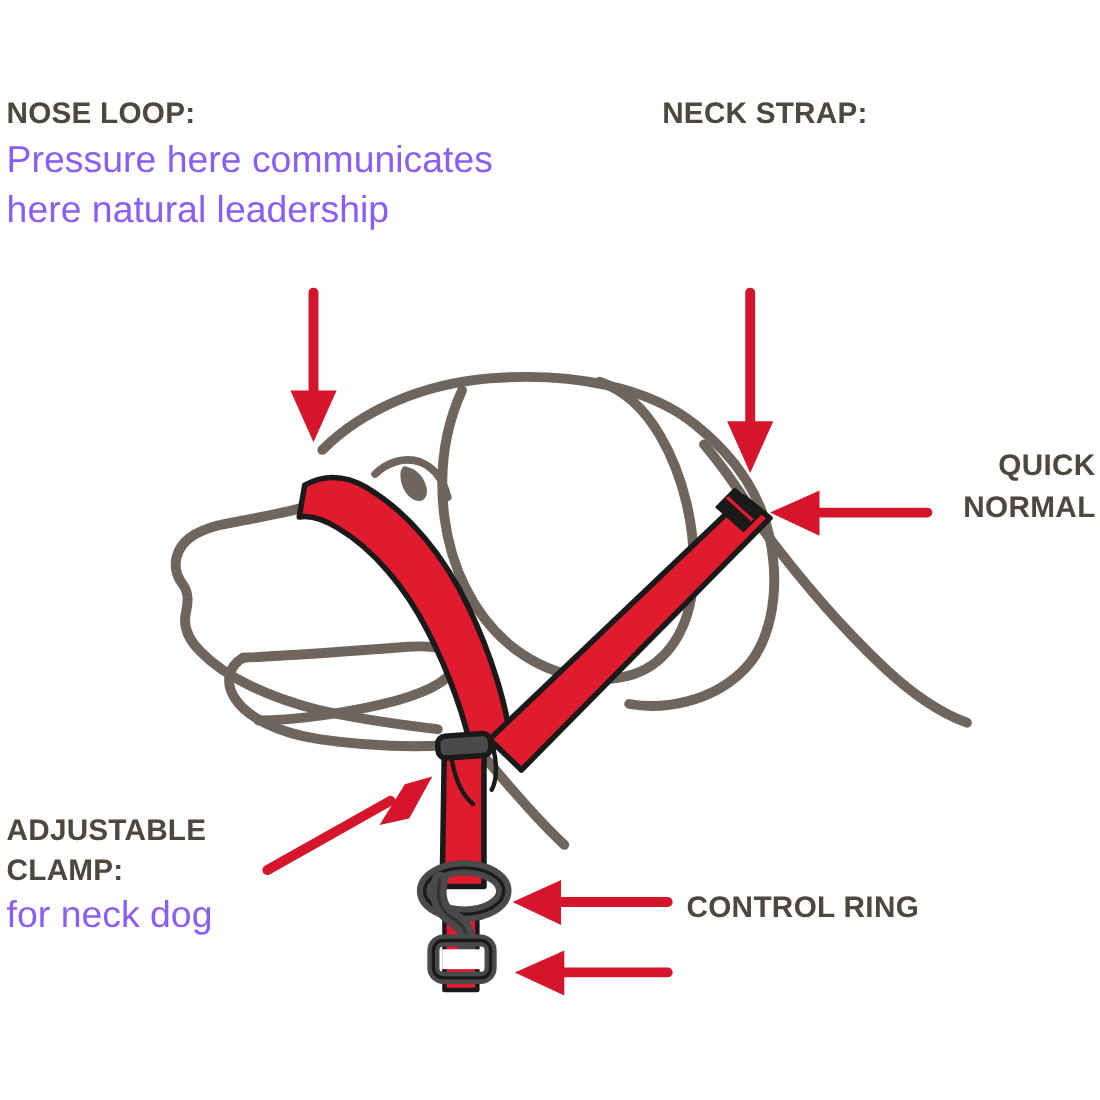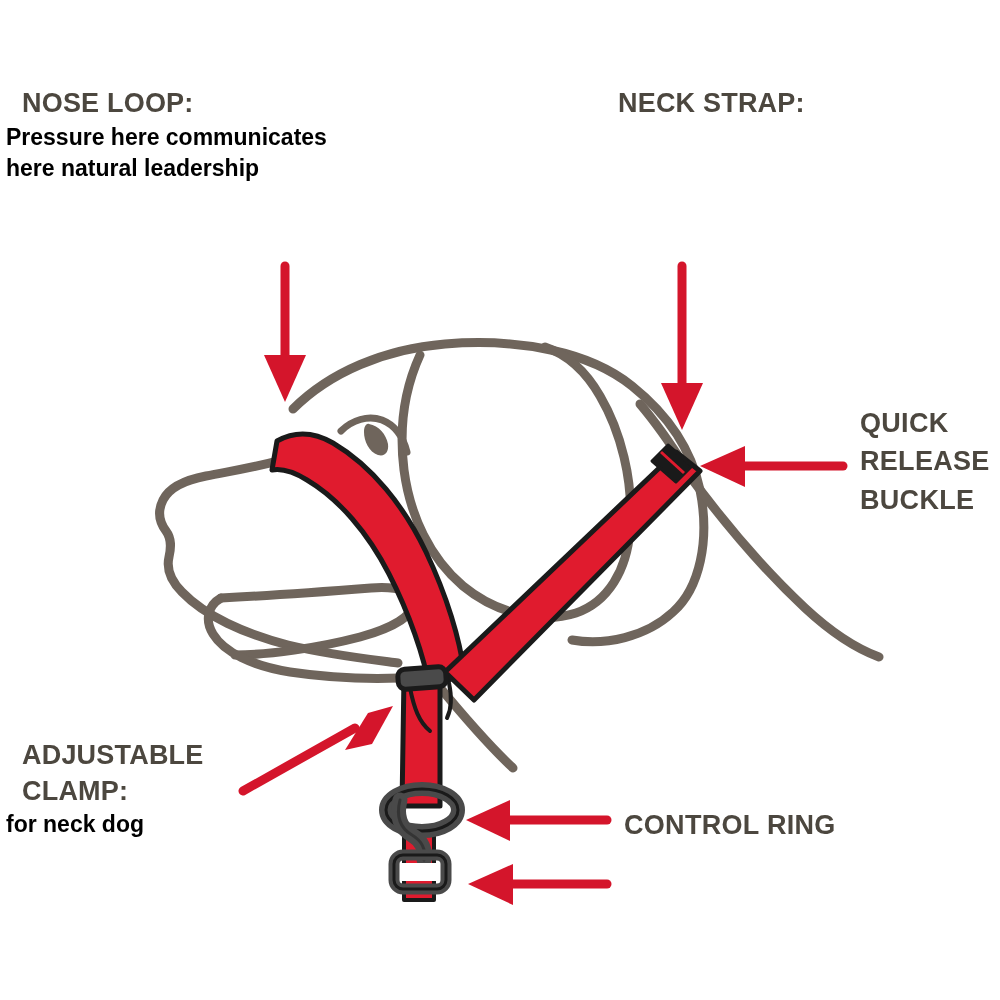--- a/index.html
+++ b/index.html
@@ -23,40 +23,39 @@
   .label-block {
     position: absolute;
   }
   .lbl-head {
     font-weight: bold;
     font-size: 27px;
     letter-spacing: 0.2px;
     color: #4c473f;
     line-height: 1.32;
     white-space: nowrap;
-    margin-left: 16px;
   }
   .lbl-body {
-    font-size: 23px;
-    color: #000000;
+    font-size: 34px;
+    color: #8b5cf6;
     line-height: 1.36;
     white-space: nowrap;
-    font-weight: 700;
+    font-weight: 400;
   }
   .lbl-strong-multi {
     font-weight: bold;
     font-size: 27px;
     color: #4c473f;
     line-height: 1.42;
     letter-spacing: 0.3px;
     white-space: nowrap;
   }
   #lbl-nose-loop { left: 6px;  top: 86px; }
   #lbl-neck-strap { left: 602px; top: 86px; }
-  #lbl-quick-release { left: 860px; top: 404px; text-align: left; width: 136px; }
+  #lbl-quick-release { left: 860px; top: 404px; text-align: right; width: 136px; }
   #lbl-adjustable-clamp { left: 6px; top: 738px; }
   #lbl-control-ring { left: 624px; top: 806px; }
   #lbl-normal-lead { left: 624px; top: 868px; }
   .svg-layer { position: absolute; left: 0; top: 0; }
 </style>
 </head>
 <body>
 
 <div id="stage">
 
@@ -213,22 +212,21 @@
     <div class="lbl-body">Pressure here communicates</div>
     <div class="lbl-body">here natural leadership</div>
   </div>
 
   <div class="label-block" id="lbl-neck-strap">
     <div class="lbl-head">NECK STRAP:</div>
   </div>
 
   <div class="label-block" id="lbl-quick-release">
     <div class="lbl-strong-multi">QUICK</div>
-    <div class="lbl-strong-multi">RELEASE</div>
-    <div class="lbl-strong-multi">BUCKLE</div>
+    <div class="lbl-strong-multi">NORMAL</div>
   </div>
 
   <div class="label-block" id="lbl-adjustable-clamp">
     <div class="lbl-head">ADJUSTABLE</div>
     <div class="lbl-head">CLAMP:</div>
     <div class="lbl-body">for neck dog</div>
   </div>
 
   <div class="label-block" id="lbl-control-ring">
     <div class="lbl-strong-multi">CONTROL RING</div>

